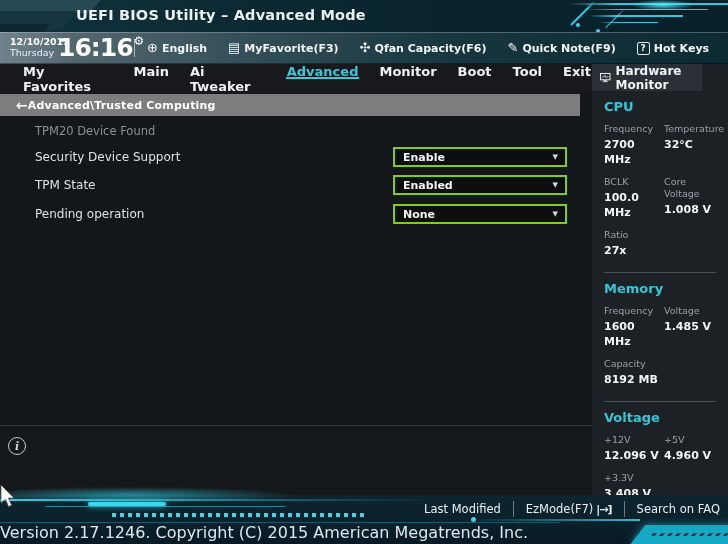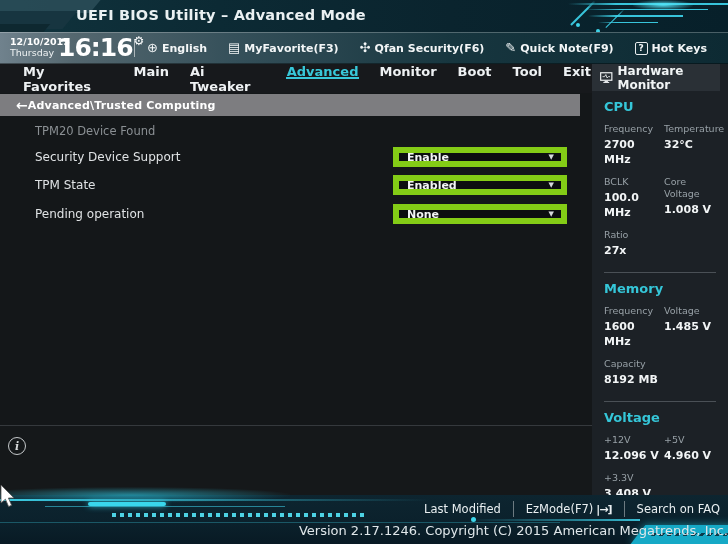--- a/index.html
+++ b/index.html
@@ -57,31 +57,31 @@
   .main-panel{ position:absolute; left:0; top:93px; width:592px; height:402px; background:#141719;}
   .breadcrumb{ position:absolute; left:0; top:1px; width:580px; height:22px; background:#7d7d80;
     display:flex; align-items:center; color:#fff;}
   .back-arrow{ font-size:14px; font-weight:bold; margin-left:16px; cursor:pointer;}
   .crumb-text{ font-size:11px; font-weight:bold; letter-spacing:.2px;}
   .status-line{ position:absolute; left:35px; top:31px; font-size:11.5px; color:#8b9094;}
   .opt-row{ position:absolute; left:0; width:592px; height:20px;}
   .opt-row.r0{ top:54px;} .opt-row.r1{ top:82px;} .opt-row.r2{ top:111px;}
   .opt-label{ position:absolute; left:35px; top:3px; font-size:12px; color:#dfe2e4;}
   .dropdown{ position:absolute; left:393px; top:0; width:174px; height:20px; background:#0c0e10;
-    border:6px solid #84cc16; display:flex; align-items:center; cursor:pointer;}
+    border:2px solid #84cc16; display:flex; align-items:center; cursor:pointer;}
   .dd-value{ font-size:11px; font-weight:bold; color:#f2f4f5; margin-left:8px; flex:1;}
   .dd-caret{ font-size:7px; color:#d6dadc; margin-right:7px;}
   .info-strip{ position:absolute; left:0; top:332px; width:592px; height:70px; border-top:1px solid #35393d; background:#15181a;}
   .info-icon{ position:absolute; left:8px; top:11px; width:18px; height:18px; border:1.5px solid #c5c9cb; border-radius:50%;
     display:flex; align-items:center; justify-content:center; color:#d4d7d8;
     font-family:"DejaVu Serif","Liberation Serif",serif; font-style:italic; font-size:11px; font-weight:bold;}
 
   
   .hwmon{ position:absolute; left:592px; top:64px; width:136px; height:431px; background:#1c2126;}
-  .hw-header{ position:absolute; left:0; top:0; width:128px; height:27px; background:#2a3036;
+  .hw-header{ position:absolute; left:0; top:0; width:110px; height:27px; background:#2a3036;
     display:flex; align-items:center; padding-left:8px; gap:5px; color:#f1f4f5; font-size:12px; font-weight:bold;}
   .hw-body{ position:absolute; left:12px; top:27px; width:118px;}
   .hw-title{ color:#35c6d8; font-size:13px; font-weight:bold; margin-top:8px;}
   .hw-grid{ display:grid; grid-template-columns:60px 58px; }
   .hw-cell{ margin-top:9px;}
   .hw-label{ font-size:9.5px; color:#97a0a6; line-height:12px;}
   .hw-value{ font-size:11px; font-weight:bold; color:#f2f5f6; line-height:15px; margin-top:2px;}
   .hw-divider{ width:112px; border-top:1px solid #4a5056; margin-top:14px;}
 
   
@@ -102,21 +102,21 @@
   .f-node-r{ position:absolute; right:252px; top:22px; width:5px; height:5px; border-radius:50%; background:#3ed6ea;}
   .f-slash{ position:absolute; right:-10px; top:30px; width:100px; height:19px; background:#16a9c6;
     transform:skewX(-38deg); box-shadow:0 0 8px rgba(40,200,226,.6); overflow:hidden;}
   .f-slash-dashes{ position:absolute; left:14px; top:8px; width:80px; height:3px;
     background:repeating-linear-gradient(90deg,#0b3a4a 0 4px,transparent 4px 8px);}
   .f-actions{ position:absolute; right:8px; top:6px; display:flex; align-items:center; gap:12px;
     color:#e9eff1; font-size:11.5px;}
   .f-action{ display:flex; align-items:center; gap:3px; cursor:pointer;text-align:right;}
   .f-sep{ width:1px; height:16px; background:rgba(255,255,255,.4);}
   .ez-icon{ font-size:11px; font-weight:bold; letter-spacing:-1px;}
-  .version-line{ position:absolute; left:0; top:28px; width:728px; text-align:right; font-size:13px; color:#e0e7ea;}
+  .version-line{ position:absolute; left:0; top:28px; width:728px; text-align:left; font-size:16px; color:#e0e7ea;}
 
   .cursor{ position:absolute; left:0px; top:485px; z-index:50;}
 </style>
 </head>
 <body>
 
 <div class="screen">
 
   <div class="titlebar">
     <div class="tb-chevron1"></div>
@@ -147,21 +147,21 @@
       <div class="tool-item">
         <span class="uicon">⊕</span>
         <span>English</span>
       </div>
       <div class="tool-item">
         <span class="uicon">▤</span>
         <span>MyFavorite(F3)</span>
       </div>
       <div class="tool-item">
         <span class="uicon">✣</span>
-        <span>Qfan Security(F6)</span>
+        <span>Qfan Capacity(F6)</span>
       </div>
       <div class="tool-item">
         <span class="uicon">✎</span>
         <span>Quick Note(F9)</span>
       </div>
       <div class="tool-item">
         <span class="boxq">?</span>
         <span>Hot Keys</span>
       </div>
     </div>

